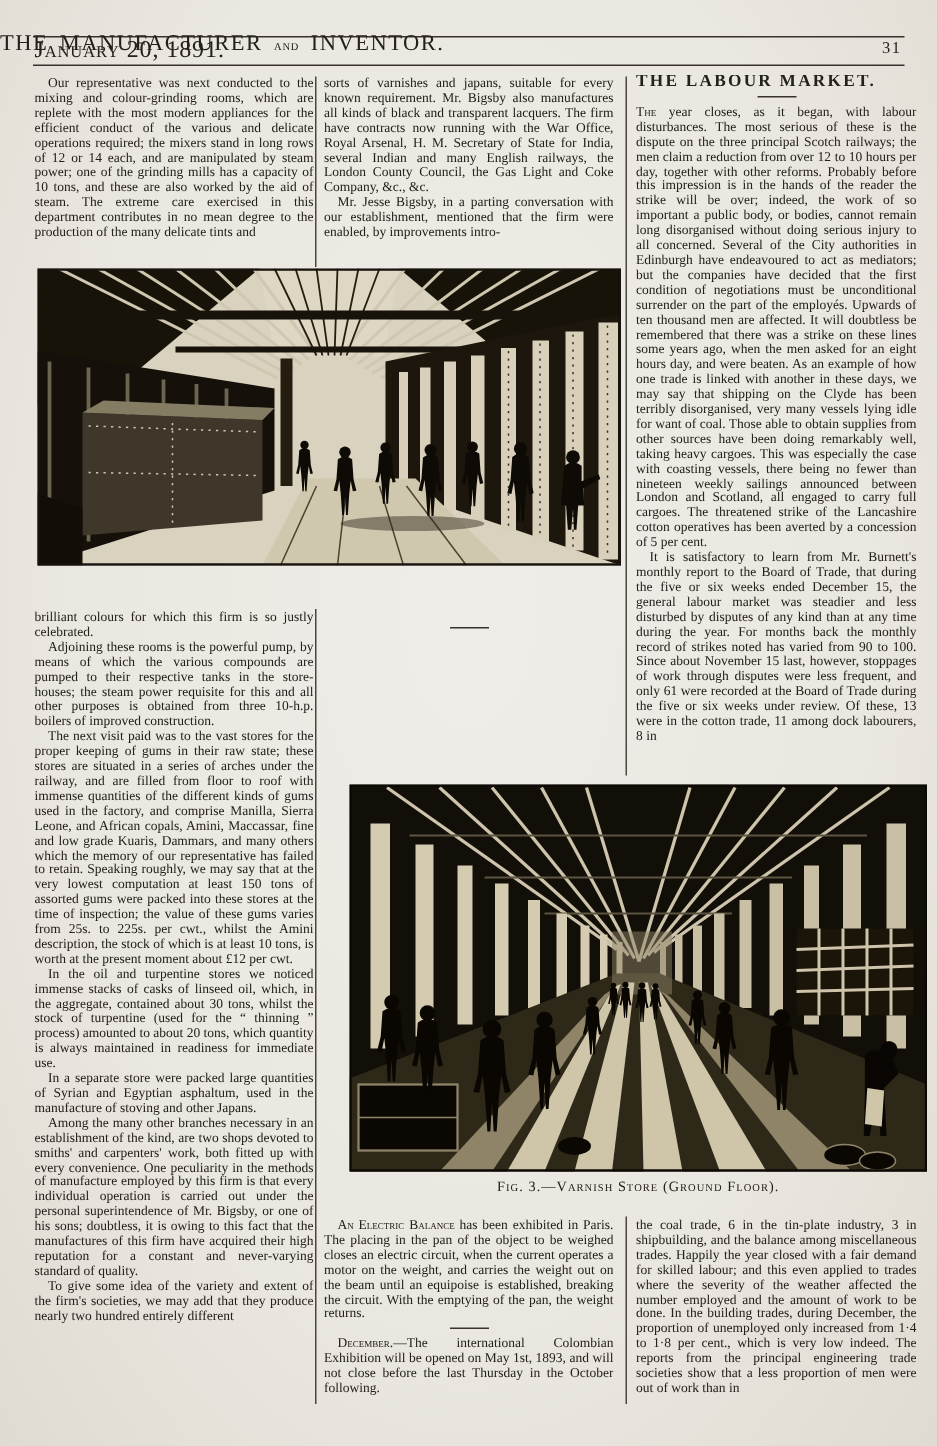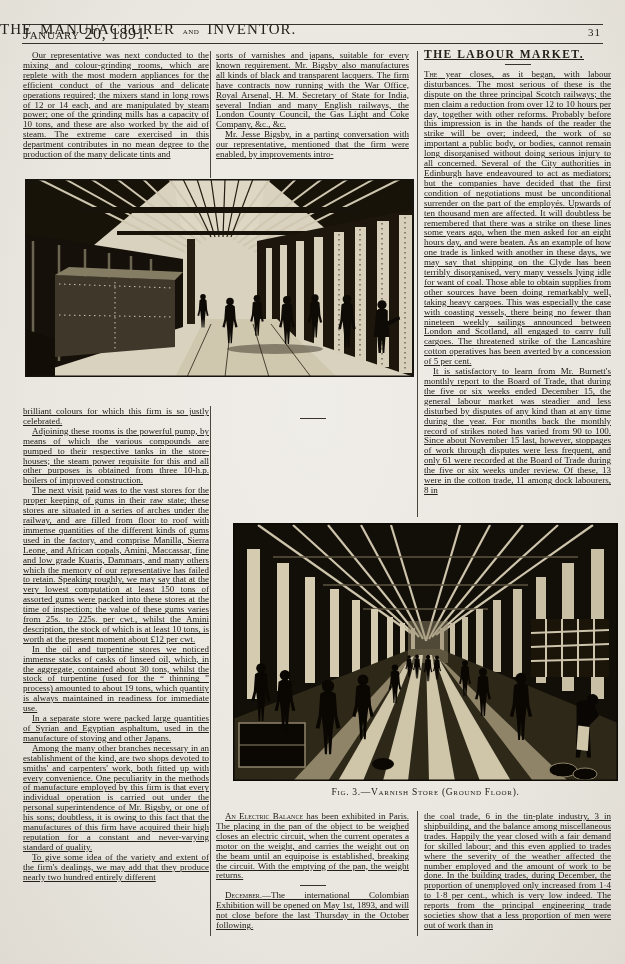--- a/index.html
+++ b/index.html
@@ -10,21 +10,21 @@
     color:#24201b;
     -webkit-font-smoothing:antialiased;
   }
   .hrule{position:absolute;height:1px;background:#37332c;}
   .vrule{position:absolute;width:1px;background:#4a463e;}
   .hdr-date{position:absolute;left:23px;top:25px;font-size:16px;font-variant:small-caps;letter-spacing:.6px;}
   .hdr-title{position:absolute;left:0;right:0;top:21px;text-align:left;font-size:15px;letter-spacing:1px;word-spacing:3px;}
   .hdr-title .and{font-size:10.5px;font-variant:small-caps;letter-spacing:.5px;}
   .hdr-page{position:absolute;right:24px;top:26px;font-size:11px;letter-spacing:1px;font-family:Liberation Serif, serif;}
   .block{position:absolute;}
-  .bodytext{font-size:9px;line-height:9.9px;text-align:justify;text-decoration:underline;}
+  .bodytext{font-size:9px;line-height:9.9px;text-align:justify;}
   .bodytext p{margin:0;text-indent:9px;}
   .bodytext p.noind{text-indent:0;}
   .bodytext p.gap{margin-top:5px;}
   .sc{font-variant:small-caps;}
   .it{font-style:italic;}
   .labour-heading{margin:0;font-size:11.5px;font-weight:bold;letter-spacing:1.5px;text-indent:0 !important;}
   .shortrule{width:26px;height:1px;background:#37332c;margin:4px auto 5px auto;}
   .figcap{position:absolute;text-align:center;font-size:9.5px;letter-spacing:.7px;font-variant:small-caps;}
   .engraving{position:absolute;box-shadow:0 0 0 1px #2a2620 inset;}
   .engraving svg{display:block;}
@@ -45,21 +45,21 @@
   <div class="vrule" style="left:210px;top:406px;height:530px;"></div>
   <div class="vrule" style="left:417px;top:51px;height:466px;"></div>
   <div class="vrule" style="left:417px;top:811px;height:125px;"></div>
 
   <div class="block bodytext" style="left:23px;top:51px;width:186px;">
     <p>Our representative was next conducted to the mixing and colour-grinding rooms, which are replete with the most modern appliances for the efficient conduct of the various and delicate operations required; the mixers stand in long rows of 12 or 14 each, and are manipulated by steam power; one of the grinding mills has a capacity of 10 tons, and these are also worked by the aid of steam.  The extreme care exercised in this department contributes in no mean degree to the production of the many delicate tints and</p>
   </div>
 
   <div class="block bodytext" style="left:216px;top:51px;width:193px;">
     <p class="noind">sorts of varnishes and japans, suitable for every known requirement.  Mr. Bigsby also manufactures all kinds of black and transparent lacquers.  The firm have contracts now running with the War Office, Royal Arsenal, H. M. Secretary of State for India, several Indian and many English railways, the London County Council, the Gas Light and Coke Company, &amp;c., &amp;c.</p>
-    <p>Mr. Jesse Bigsby, in a parting conversation with our representative, mentioned that the firm were enabled, by improvements intro-</p>
+    <p>Mr. Jesse Bigsby, in a parting conversation with our establishment, mentioned that the firm were enabled, by improvements intro-</p>
   </div>
 
   <div class="block bodytext clip" style="left:424px;top:50px;width:187px;height:468px;">
     <p class="labour-heading">THE LABOUR MARKET.</p>
     <div class="shortrule"></div>
     <p class="noind"><span class="sc">The</span><span> year closes, as it began, with labour disturbances.  The most serious of these is the dispute on the three principal Scotch railways; the men claim a reduction from over 12 to 10 hours per day, together with other reforms.  Probably before this impression is in the hands of the reader the strike will be over; indeed, the work of so important a public body, or bodies, cannot remain long disorganised without doing serious injury to all concerned.  Several of the City authorities in Edinburgh have endeavoured to act as mediators; but the companies have decided that the first condition of negotiations must be unconditional surrender on the part of the employés.  Upwards of ten thousand men are affected.  It will doubtless be remembered that there was a strike on these lines some years ago, when the men asked for an eight hours day, and were beaten.  As an example of how one trade is linked with another in these days, we may say that shipping on the Clyde has been terribly disorganised, very many vessels lying idle for want of coal.  Those able to obtain supplies from other sources have been doing remarkably well, taking heavy cargoes.  This was especially the case with coasting vessels, there being no fewer than nineteen weekly sailings announced between London and Scotland, all engaged to carry full cargoes.  The threatened strike of the Lancashire cotton operatives has been averted by a concession of 5 per cent.</span></p>
     <p>It is satisfactory to learn from Mr. Burnett's monthly report to the Board of Trade, that during the five or six weeks ended December 15, the general labour market was steadier and less disturbed by disputes of any kind than at any time during the year.  For months back the monthly record of strikes noted has varied from 90 to 100.  Since about November 15 last, however, stoppages of work through disputes were less frequent, and only 61 were recorded at the Board of Trade during the five or six weeks under review.  Of these, 13 were in the cotton trade, 11 among dock labourers, 8 in</p>
   </div>
 
   <div class="engraving" style="left:25px;top:179px;width:389px;height:198px;">
@@ -152,24 +152,24 @@
       </g>
       <ellipse cx="250" cy="170" rx="48" ry="5" fill="#2a2418" opacity="0.45"></ellipse>
       <rect x="0" y="0" width="389" height="198" fill="none" stroke="#16130e" stroke-width="3"></rect>
     </svg>
   </div>
 
   <div class="block bodytext clip" style="left:23px;top:407px;width:186px;height:533px;">
     <p class="noind">brilliant colours for which this firm is so justly celebrated.</p>
     <p>Adjoining these rooms is the powerful pump, by means of which the various compounds are pumped to their respective tanks in the store-houses; the steam power requisite for this and all other purposes is obtained from three 10-h.p. boilers of improved construction.</p>
     <p>The next visit paid was to the vast stores for the proper keeping of gums in their raw state; these stores are situated in a series of arches under the railway, and are filled from floor to roof with immense quantities of the different kinds of gums used in the factory, and comprise Manilla, Sierra Leone, and African copals, Amini, Maccassar, fine and low grade Kuaris, Dammars, and many others which the memory of our representative has failed to retain.  Speaking roughly, we may say that at the very lowest computation at least 150 tons of assorted gums were packed into these stores at the time of inspection; the value of these gums varies from 25s. to 225s. per cwt., whilst the Amini description, the stock of which is at least 10 tons, is worth at the present moment about £12 per cwt.</p>
-    <p>In the oil and turpentine stores we noticed immense stacks of casks of linseed oil, which, in the aggregate, contained about 30 tons, whilst the stock of turpentine (used for the “ thinning ” process) amounted to about 19 tons, which quantity is always maintained in readiness for immediate use.</p>
+    <p>In the oil and turpentine stores we noticed immense stacks of casks of linseed oil, which, in the aggregate, contained about 30 tons, whilst the stock of turpentine (used for the “ thinning ” process) amounted to about 20 tons, which quantity is always maintained in readiness for immediate use.</p>
     <p>In a separate store were packed large quantities of Syrian and Egyptian asphaltum, used in the manufacture of stoving and other Japans.</p>
     <p>Among the many other branches necessary in an establishment of the kind, are two shops devoted to smiths' and carpenters' work, both fitted up with every convenience.  One peculiarity in the methods of manufacture employed by this firm is that every individual operation is carried out under the personal superintendence of Mr. Bigsby, or one of his sons; doubtless, it is owing to this fact that the manufactures of this firm have acquired their high reputation for a constant and never-varying standard of quality.</p>
-    <p>To give some idea of the variety and extent of the firm's dealings, we may add that they produce nearly two hundred entirely different</p>
+    <p>To give some idea of the variety and extent of the firm's societies, we may add that they produce nearly two hundred entirely different</p>
   </div>
 
   <div class="block bodytext" style="left:216px;top:414px;width:193px;">
     <div class="shortrule"></div>
   </div>
 
   <div class="engraving" style="left:233px;top:523px;width:385px;height:258px;">
     <svg width="385" height="258" viewBox="0 0 385 258">
       <defs>
         <g id="mB">

